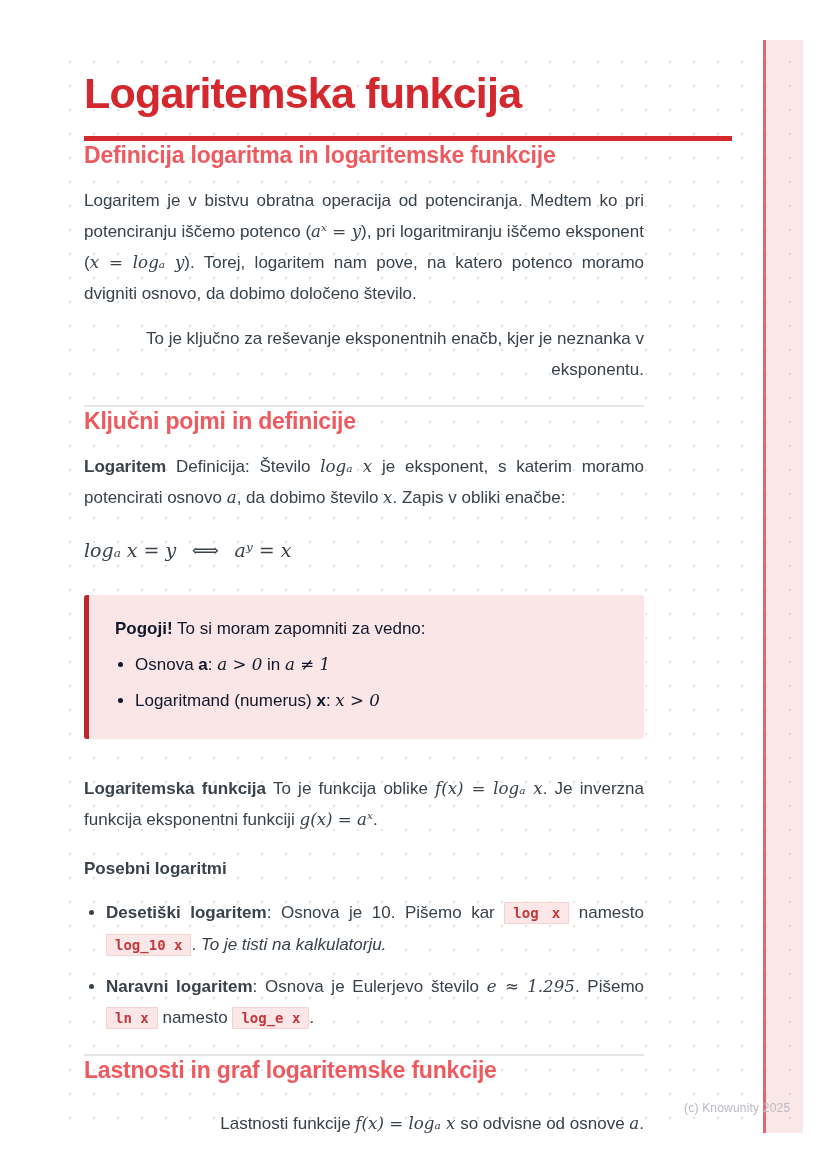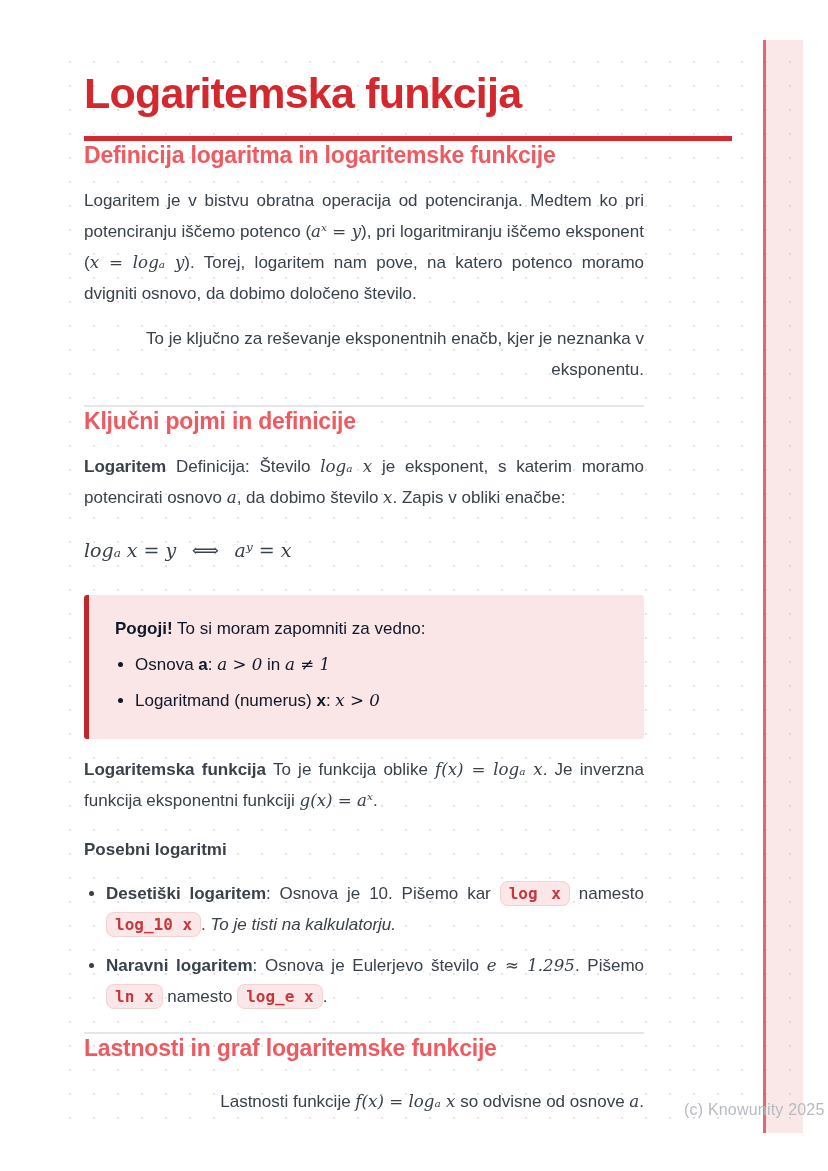--- a/index.html
+++ b/index.html
@@ -23,48 +23,48 @@
   }
   .rule{margin-top:18px;width:648px;height:5px;background:#d2282e;}
   h2.sec{margin:0;font-size:23px;line-height:28px;font-weight:700;color:#ee5a5f;letter-spacing:-0.2px;}
   .mt-s1{margin-top:38px;}
   .mt-s2{margin-top:32px;}
   .mt-s3{margin-top:32px;}
   .para{width:560px;margin:14px 0 0 0;font-size:17px;line-height:31px;text-align:justify;}
   .para.left{text-align:right;}
   .mt16{margin-top:16px;}
   .mt24{margin-top:24px;}
-  .mt30{margin-top:15px;}
+  .mt30{margin-top:34px;}
   b.term{font-weight:700;}
   .math{font-family:"DejaVu Serif","DejaVu Sans",serif;font-style:italic;font-size:0.98em;}
   .formula{
     display:block;width:560px;margin-top:26px;text-align:left;
     font-family:"DejaVu Serif","DejaVu Sans",serif;font-style:italic;font-size:19px;color:#39414b;
   }
   .callout{
     margin-top:34px;width:560px;box-sizing:border-box;background:#fae6e6;
     border-left:5px solid #c0272c;border-radius:3px;padding:20px 26px 24px 26px;
     font-size:17px;color:#0f172a;
   }
   .callout .lead{line-height:28px;}
   .callout ul{margin:8px 0 0 0;padding-left:20px;}
   .callout li{margin-top:8px;line-height:28px;}
   .h3{margin:22px 0 0 0;font-size:17px;line-height:24px;font-weight:700;color:#39414b;}
   ul.blist{margin:16px 0 0 0;padding-left:22px;width:538px;}
   ul.blist li{font-size:17px;line-height:31px;text-align:justify;}
   ul.blist li + li{margin-top:10px;}
   .chip{
-    font-family:"DejaVu Sans Mono",monospace;font-weight:700;font-size:16px;
-    color:#c4383c;background:#fbe7e7;border:1px solid #f3d2d2;border-radius:8px;
+    font-family:"DejaVu Sans Mono",monospace;font-weight:700;font-size:14px;
+    color:#c4383c;background:#fbe7e7;border:1px solid #f3d2d2;border-radius:1px;
     padding:2px 8px;-webkit-box-decoration-break:clone;box-decoration-break:clone;
   }
   .note-italic{font-style:italic;}
   .divider{margin-top:20px;width:560px;height:2px;background:#e6e6ea;}
   .footer{
-    position:absolute;left:684px;top:1101px;font-size:16px;color:#b7bac1;
+    position:absolute;left:684px;top:1101px;font-size:12px;color:#b7bac1;
     letter-spacing:0.2px;z-index:3;
   }
 </style>
 </head>
 <body>
 
 <div class="sheet">
   <div class="strip"></div>
 
   <div class="content">

